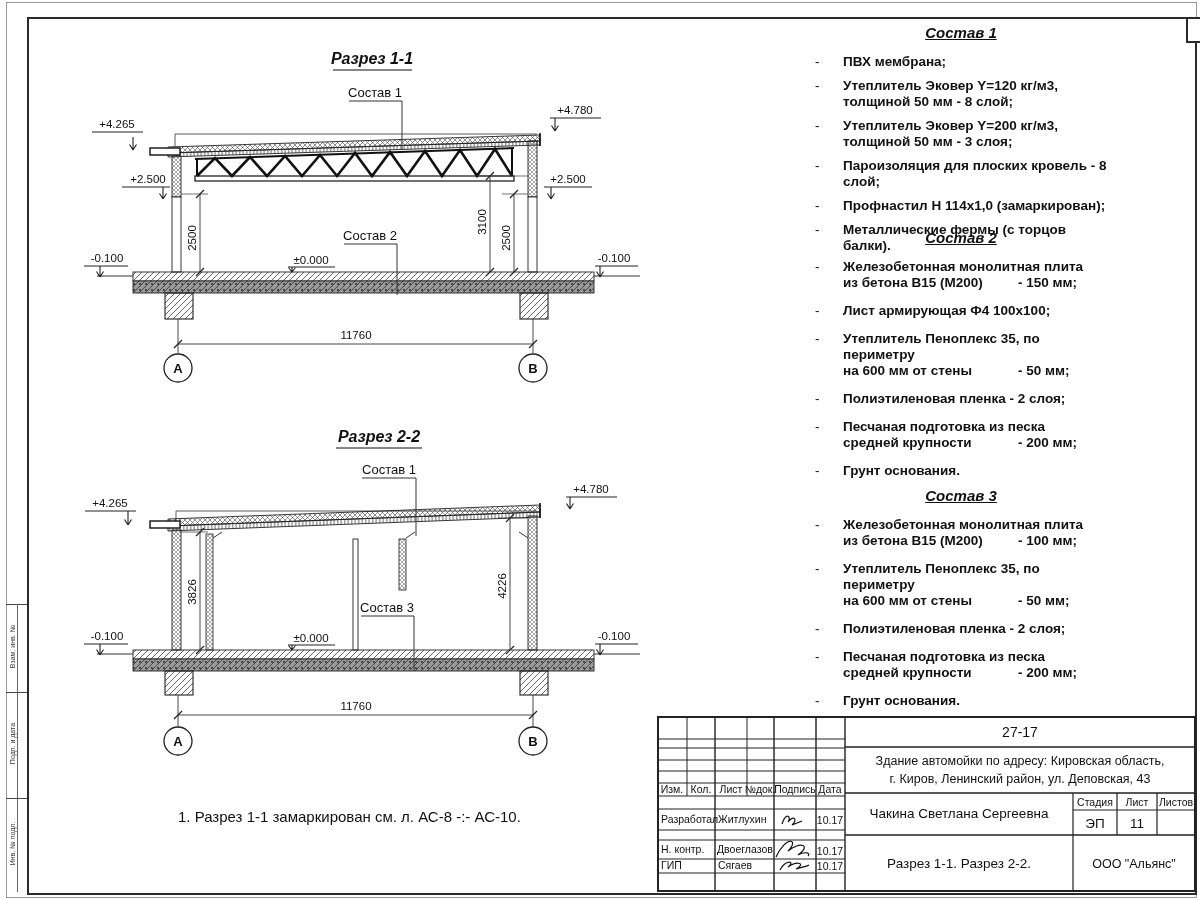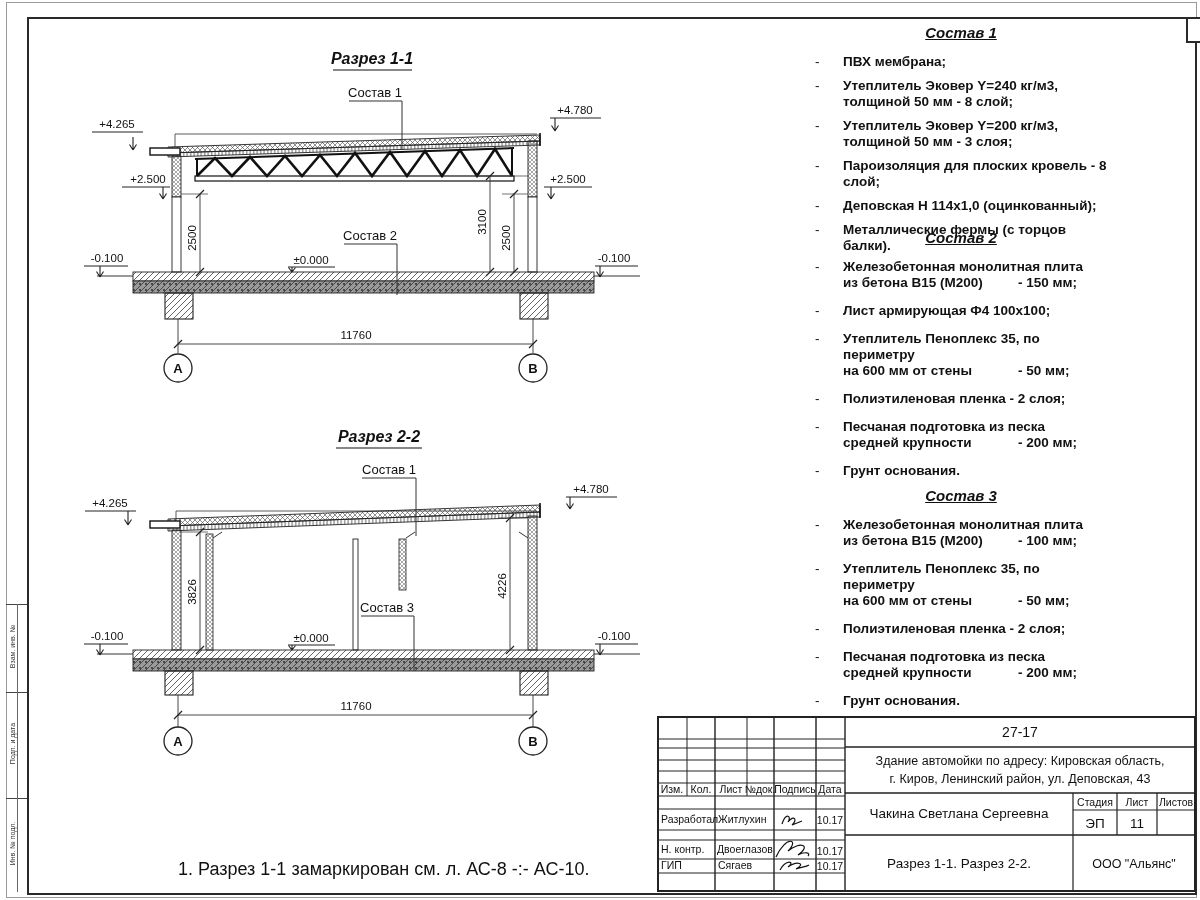--- a/index.html
+++ b/index.html
@@ -21,21 +21,21 @@
   
   .comp { position:absolute; left:815px; width:292px; font-size:13.5px; line-height:16px; }
   .comp-title { text-align:center; font-style:italic; font-weight:bold; font-size:15px;
     line-height:18px; text-decoration:underline; margin:0 0 12px 0; }
   .citem { display:flex; margin-bottom:12px; }
   .comp--tight .citem { margin-bottom:8px; }
   .citem .dash { flex:0 0 28px; }
   .cbody { flex:1;font-weight:bold; }
   .l2 { display:grid; grid-template-columns:175px 1fr; }
   
-  .notes { left:178px; top:860px; font-size:18px; line-height:18.5px; }
+  .notes { left:178px; top:808px; font-size:15px; line-height:18.5px; }
   
   svg { position:absolute; overflow:visible; }
   svg text { font-family:"Liberation Sans", sans-serif; fill:#111; }
   .ttl { font-size:16px; font-weight:bold; font-style:italic; }
   .lab { font-size:13px; }
   .dim { font-size:11.5px; }
   .axl { font-size:13px; font-weight:bold; }
   .tb  { font-size:10.5px; }
 </style>
 </head>
@@ -289,41 +289,41 @@
     <div class="comp-title">Состав 1</div>
     <div class="citem">
         <span class="dash">-</span>
         <div class="cbody">
           <div>ПВХ мембрана;</div>
         </div>
       </div>
     <div class="citem">
         <span class="dash">-</span>
         <div class="cbody">
-          <div>Утеплитель Эковер Y=240 кг/м3,</div>
+          <div>Утеплитель Эковер Y=120 кг/м3,</div>
           <div>толщиной 50 мм - 8 слой;</div>
         </div>
       </div>
     <div class="citem">
         <span class="dash">-</span>
         <div class="cbody">
           <div>Утеплитель Эковер Y=200 кг/м3,</div>
           <div>толщиной 50 мм - 3 слоя;</div>
         </div>
       </div>
     <div class="citem">
         <span class="dash">-</span>
         <div class="cbody">
           <div>Пароизоляция для плоских кровель - 8 слой;</div>
         </div>
       </div>
     <div class="citem">
         <span class="dash">-</span>
         <div class="cbody">
-          <div>Деповская Н 114х1,0 (оцинкованный);</div>
+          <div>Профнастил Н 114х1,0 (замаркирован);</div>
         </div>
       </div>
     <div class="citem">
         <span class="dash">-</span>
         <div class="cbody">
           <div>Металлические фермы (с торцов балки).</div>
         </div>
       </div>
   </div>
 

